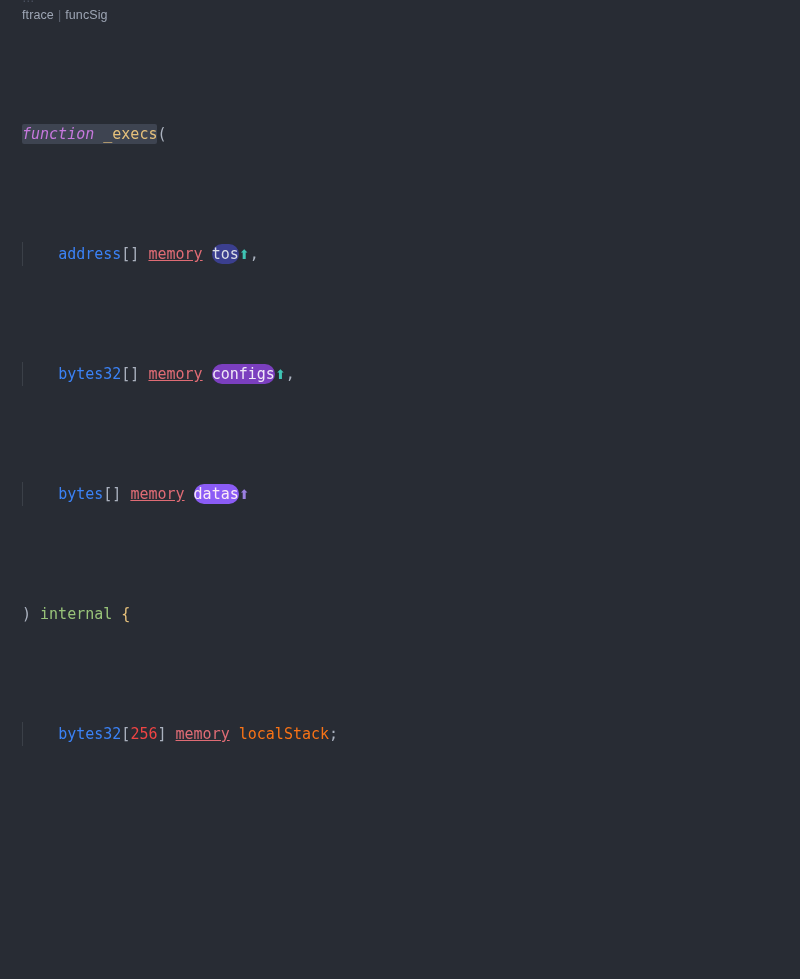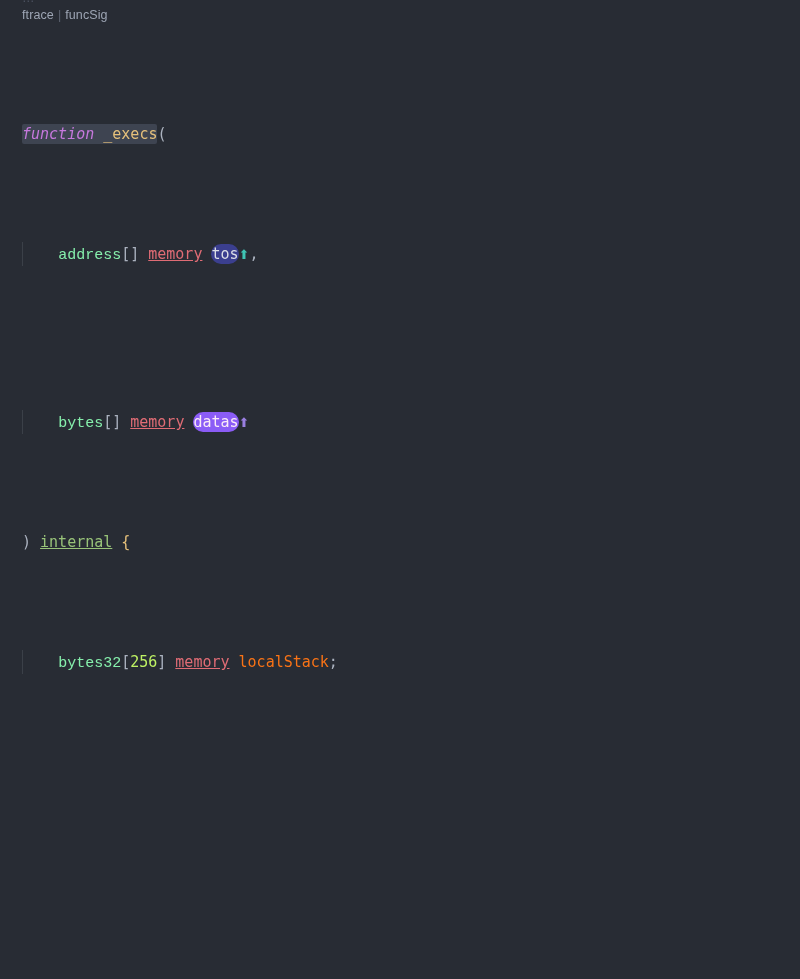--- a/index.html
+++ b/index.html
@@ -79,24 +79,24 @@
   
   .guide {
     position: absolute;
     top: 0;
     width: 1px;
     height: 24px;
     background: #3b4048;
   }                 
   .kw-i      { color: #c678dd; font-style: italic; }                 
   .fn-def    { color: #e5c07b; }
-  .type      { color: #86efac; font-family: Liberation Mono, monospace; }                 
+  .type      { color: #3b82f6; }                 
   .mem       { color: #e06c75; text-decoration: underline; text-decoration-color:#e06c75;}
-  .vis       { color: #98c379; text-decoration: underline; text-decoration-color:#98c379;}
-  .num       { color: #bef264; }
+  .vis       { color: #98c379; text-decoration-color:#98c379;}
+  .num       { color: #ef4444; }
   .op        { color: #61afef; }                 
   .brace     { color: #e5c07b; }
   .punc      { color: #abb2bf; }
   .id        { color: #f97316; }
 
   
   .chip      { border-radius: 10px; padding: 1px 0; }
   .chip-tos     { background: #3b3f8f; color: #dcdfe6; }
   .chip-configs { background: #7b3fbf; color: #f0e9f7; }
   .chip-datas   { background: #8b5cf6; color: #fbeaf7; }
@@ -127,20 +127,21 @@
 
   <div class="code">
 
     
     <div class="line"><span class="sig-hl"><span class="kw-i">function</span> <span class="fn-def">_execs</span></span><span class="punc">(</span></div>
 
     
     <div class="line"><span class="guide" style="left:22px"></span>    <span class="type">address</span><span class="punc">[]</span> <span class="mem">memory</span> <span class="chip chip-tos">tos</span><span class="arw arw-tos">⬆</span><span class="punc">,</span></div>
 
     
+    <div class="line"><span class="guide" style="left:22px"></span>    <span class="type">bytes32</span><span class="punc">[]</span> <span class="mem">memory</span> <span class="chip chip-configs">configs</span><span class="arw arw-configs">⬆</span><span class="punc">,</span></div>
 
     
     <div class="line"><span class="guide" style="left:22px"></span>    <span class="type">bytes</span><span class="punc">[]</span> <span class="mem">memory</span> <span class="chip chip-datas">datas</span><span class="arw arw-datas">⬆</span></div>
 
     
     <div class="line"><span class="punc">)</span> <span class="vis">internal</span> <span class="brace">{</span></div>
 
     
     <div class="line"><span class="guide" style="left:22px"></span>    <span class="type">bytes32</span><span class="punc">[</span><span class="num">256</span><span class="punc">]</span> <span class="mem">memory</span> <span class="id">localStack</span><span class="punc">;</span></div>
 

